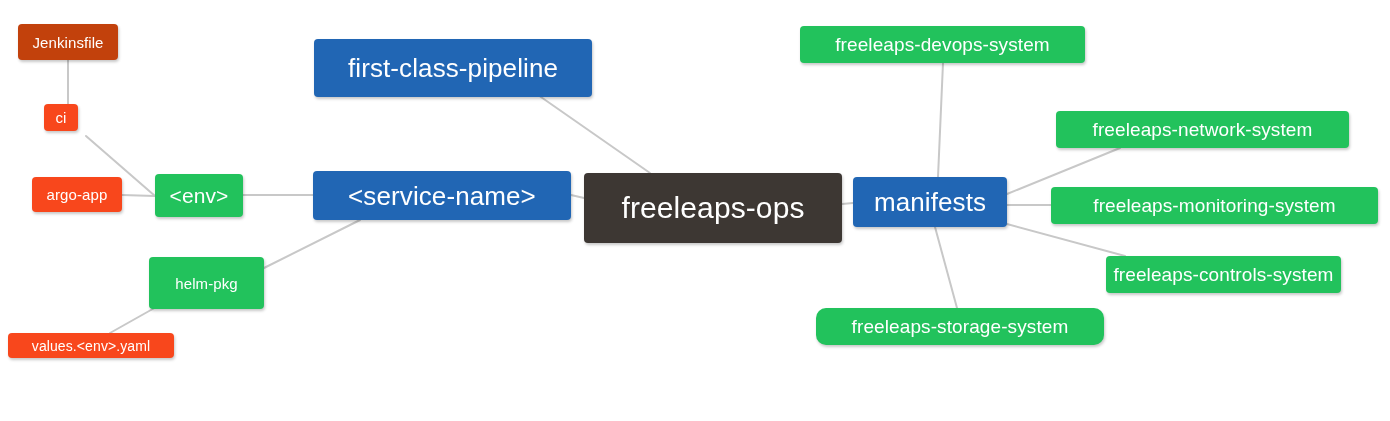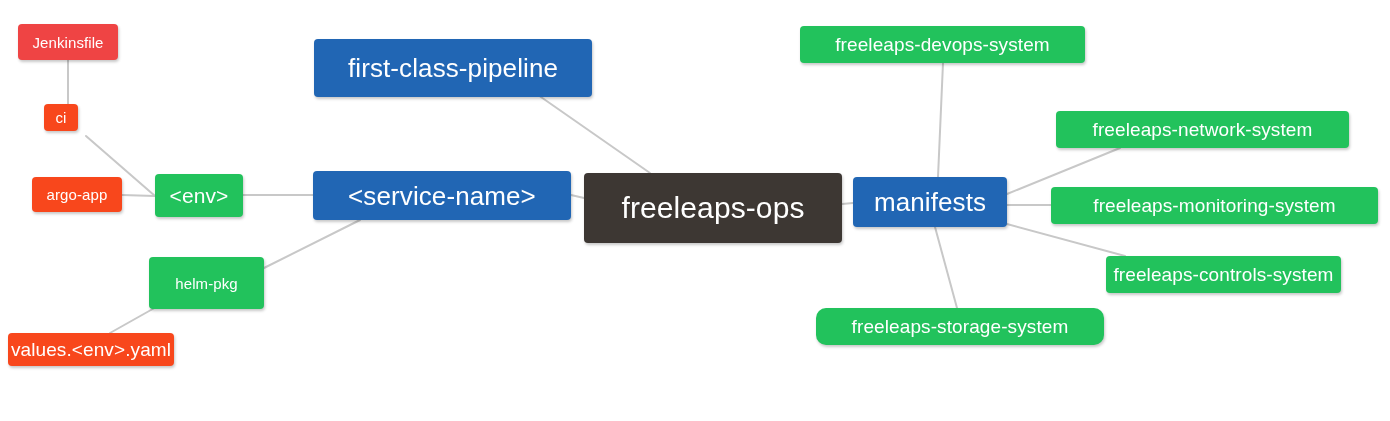--- a/index.html
+++ b/index.html
@@ -35,21 +35,21 @@
     border-radius: 4px;
     color: #ffffff;
     white-space: nowrap;
     box-shadow: 1px 2px 3px rgba(0,0,0,0.22);
     letter-spacing: 0.1px;
     line-height: 1;
   }
   .node.root       { background: #3d3733; }
   .node.blue       { background: #2166b4; }
   .node.green      { background: #22c25c; }
-  .node.orange     { background: #ef4444; }
+  .node.orange     { background: #c2410c; }
   .node.red        { background: #f8471c; }
 </style>
 </head>
 <body>
 
 <div id="canvas">
   <svg id="edges">
       <line x1="68" y1="60" x2="68" y2="104" stroke="#c8c8c8" stroke-width="2" stroke-linecap="round"></line>
       <line x1="86" y1="136" x2="155" y2="196" stroke="#c8c8c8" stroke-width="2" stroke-linecap="round"></line>
       <line x1="122" y1="195" x2="155" y2="196" stroke="#c8c8c8" stroke-width="2" stroke-linecap="round"></line>
@@ -74,21 +74,21 @@
       </div>
       <div class="node red" style="left: 32px; top: 177px; width: 90px; height: 35px; font-size: 15px;">
         <span>argo-app</span>
       </div>
       <div class="node green" style="left: 155px; top: 174px; width: 88px; height: 43px; font-size: 21px;">
         <span>&lt;env&gt;</span>
       </div>
       <div class="node green" style="left: 149px; top: 257px; width: 115px; height: 52px; font-size: 15px;">
         <span>helm-pkg</span>
       </div>
-      <div class="node red" style="left: 8px; top: 333px; width: 166px; height: 33px; font-size: 19px;">
+      <div class="node red" style="left: 8px; top: 333px; width: 166px; height: 25px; font-size: 14px;">
         <span>values.&lt;env&gt;.yaml</span>
       </div>
       <div class="node blue" style="left: 314px; top: 39px; width: 278px; height: 58px; font-size: 26px;">
         <span>first-class-pipeline</span>
       </div>
       <div class="node blue" style="left: 313px; top: 171px; width: 258px; height: 49px; font-size: 26px;">
         <span>&lt;service-name&gt;</span>
       </div>
       <div class="node root" style="left: 584px; top: 173px; width: 258px; height: 70px; font-size: 30px;">
         <span>freeleaps-ops</span>

